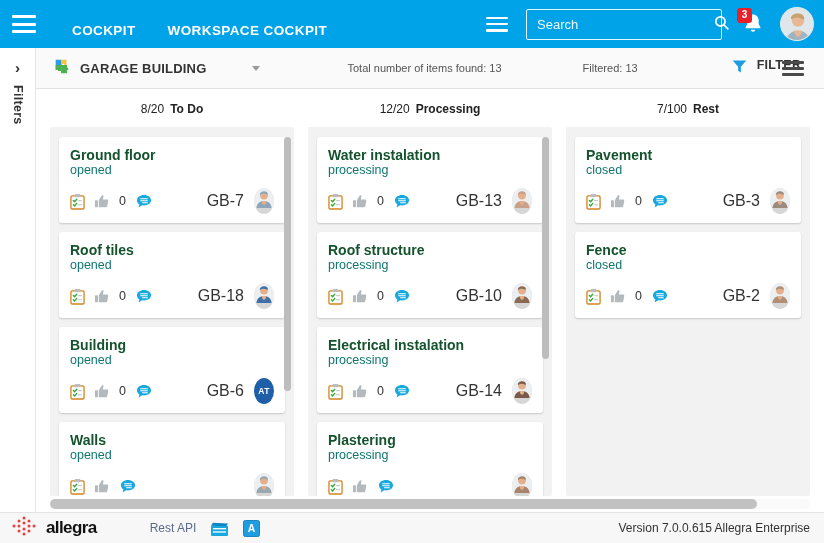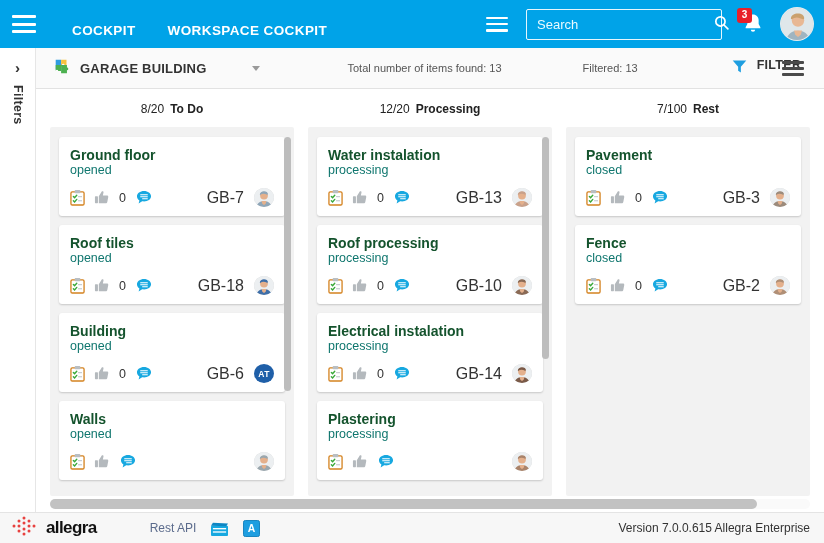--- a/index.html
+++ b/index.html
@@ -108,21 +108,21 @@
   .card-title { font-size: 14px; font-weight: bold; color: #14532d; line-height: 1.15; }
   .card-status { font-size: 12.5px; color: #0f766e; }
   .card-foot { display: flex; align-items: center; margin-top: 11px; }
   .card-foot .ic { flex: 0 0 auto; display: flex; align-items: center; }
   .thumb { margin-left: 9px; }
   .likes { font-size: 12.5px; color: #333; margin-left: 9px; }
   .bubble { margin-left: 10px; }
   .foot-spacer { flex: 1 1 auto; }
   .card-id { font-size: 16px; color: #333; white-space: nowrap; }
   .card-avatar {
-    width: 20px; height: 19px; border-radius: 50%; margin-left: 10px;
+    width: 20px; height: 26px; border-radius: 50%; margin-left: 10px;
     overflow: hidden; flex: 0 0 auto; background: #d6d6d6;
   }
   .initials {
     width: 100%; height: 100%; background: #1f5fa8; color: #fff;
     font-size: 8.5px; font-weight: bold; display: flex;
     align-items: center; justify-content: center; letter-spacing: .3px;
   }
 
   
   .hscroll-row { flex: 0 0 16px; padding: 3px 14px 0 14px; }
@@ -457,21 +457,21 @@
                 <span class="card-avatar"><svg width="20" height="20" viewBox="0 0 20 20">
                     <rect width="20" height="20" fill="#eceff1"></rect>
                     <circle cx="10" cy="7.6" r="3.9" fill="#e4b08c"></circle>
                     <path d="M10 3.2c2.3 0 3.9 1.3 3.9 2.9 0 .6-.4.9-.8.7-1.2-.4-2.4-1-3.7-1-1.2 0-2.1.4-2.8 1-.4.2-.8 0-.8-.5 0-1.7 1.9-3.1 4.2-3.1z" fill="#c9a18a"></path>
                     <path d="M2.4 20c.4-4.5 3.6-6.9 7.6-6.9s7.2 2.4 7.6 6.9z" fill="#c9a18a"></path>
                     <path d="M7.6 13h4.8l-.7 2.7-1.7 1.4-1.7-1.4z" fill="#e4b08c"></path>
                   </svg></span>
               </div>
             </div>
             <div class="card">
-              <div class="card-title">Roof processing</div>
+              <div class="card-title">Roof structure</div>
               <div class="card-status">processing</div>
               <div class="card-foot">
                 <span class="ic">
                   <svg width="15" height="17" viewBox="0 0 16 18">
                     <rect x="1" y="3" width="14" height="14" rx="1.4" fill="#ffffff" stroke="#d4821f" stroke-width="1.4"></rect>
                     <rect x="5" y="1" width="6" height="3.4" rx="0.8" fill="#b9bec2"></rect>
                     <g stroke="#3aa93a" stroke-width="1.5" fill="none" stroke-linecap="round">
                       <polyline points="3.6,8 4.9,9.3 7.2,6.6"></polyline>
                       <polyline points="3.6,12.4 4.9,13.7 7.2,11"></polyline>
                     </g>

